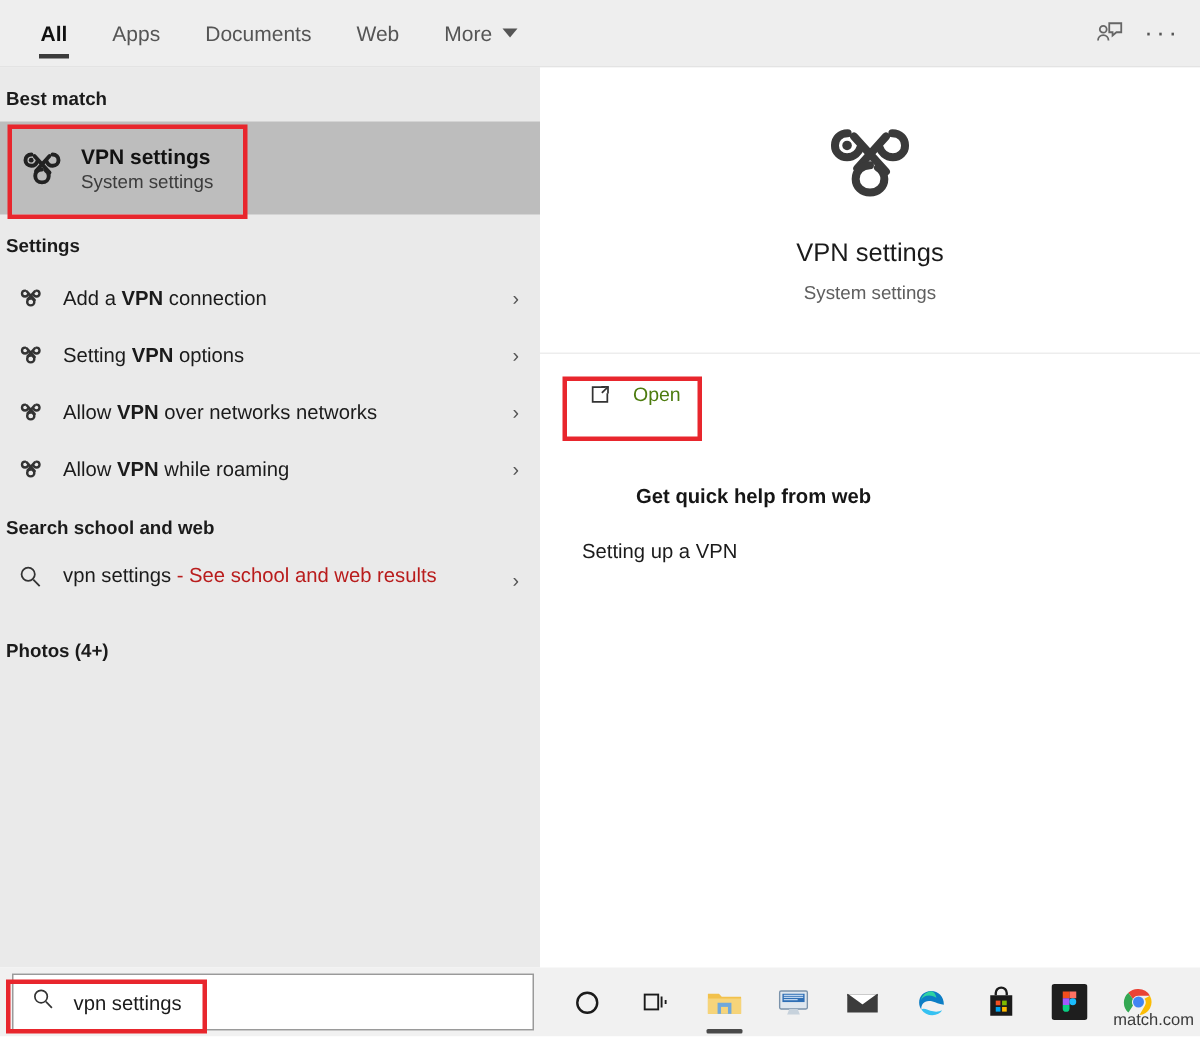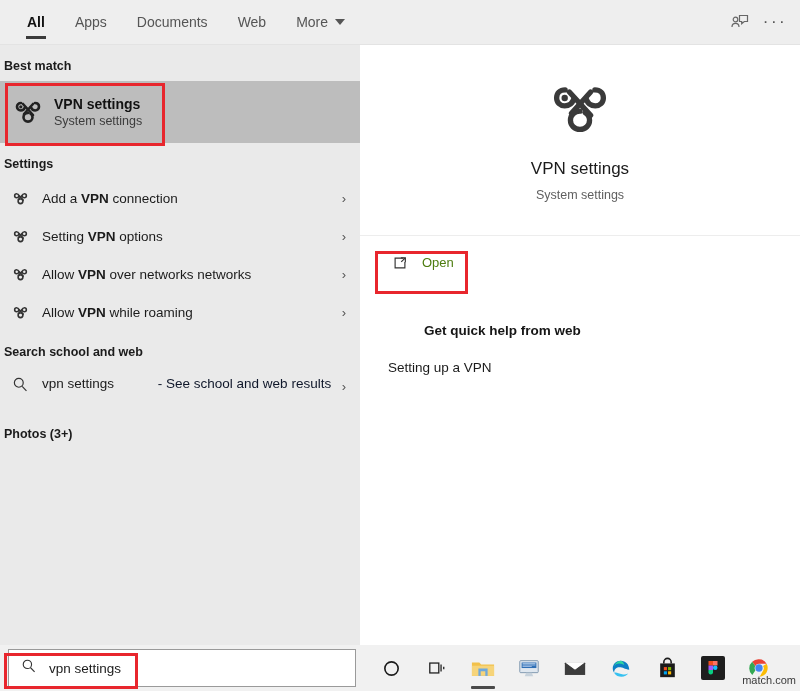--- a/index.html
+++ b/index.html
@@ -80,21 +80,21 @@
   }
   .bm-icon { width: 42px; flex: 0 0 42px; display: flex; align-items:center; }
   .bm-texts { display: flex; flex-direction: column; gap: 2px; }
   .bm-title { font-size: 14px; font-weight: bold; color: #121212; }
   .bm-sub { font-size: 12.5px; color: #3c3c3c; }
 
   
   .webrow { display: flex; align-items: flex-start; padding: 6px 10px 6px 12px; min-height: 46px;}
   .webrow .ricon { width: 30px; flex: 0 0 30px; padding-top: 3px; }
   .webrow .wtext { flex: 1; font-size: 13.5px; color: #1b1b1b; line-height: 18px; padding-top: 2px;}
-  .webrow .wtext .muted { color: #0f172a; margin-left: 40px; }
+  .webrow .wtext .muted { color: #b91c1c; }
   .webrow .chev { padding-top: 6px; }
 
   
   .right { flex: 1; background: #ffffff; position: relative; }
   .preview-card {
     height: 191px; border-bottom: 1px solid #ededed;
     display: flex; flex-direction: column;
     align-items: center; justify-content: center; gap: 2px;
   }
   .preview-logo { margin-bottom: 14px; }
@@ -260,21 +260,21 @@
           <div class="ricon">
             <svg width="17" height="17" viewBox="0 0 20 20" fill="none" stroke="#333" stroke-width="1.4">
               <circle cx="8" cy="8" r="5.2"></circle>
                 <path d="M12 12.2l5 5.2"></path>
             </svg>
           </div>
           <div class="wtext"><span>vpn settings</span><span class="muted"> - See school and web results</span></div>
           <div class="chev">›</div>
         </div>
 
-        <div class="group-title">Photos (3+)</div>
+        <div class="group-title">Photos (4+)</div>
       </div>
 
       <div class="right">
 
         <div class="preview-card">
           <div class="preview-logo">
             <svg width="68" height="60" viewBox="0 0 64 56" fill="none" stroke="#3a3a3a" stroke-width="5" stroke-linecap="round">
               <path d="M18 10c-5 0-8 3.4-8 7.6s3.3 7.4 7.6 7.4c4.6 0 7.5-3.3 8.6-6.6"></path>
               <circle cx="17.6" cy="17.6" r="3" fill="#3a3a3a" stroke="none"></circle>
               <path d="M46 10c5 0 8 3.4 8 7.6S50.7 25 46.4 25c-4.6 0-7.5-3.3-8.6-6.6"></path>

